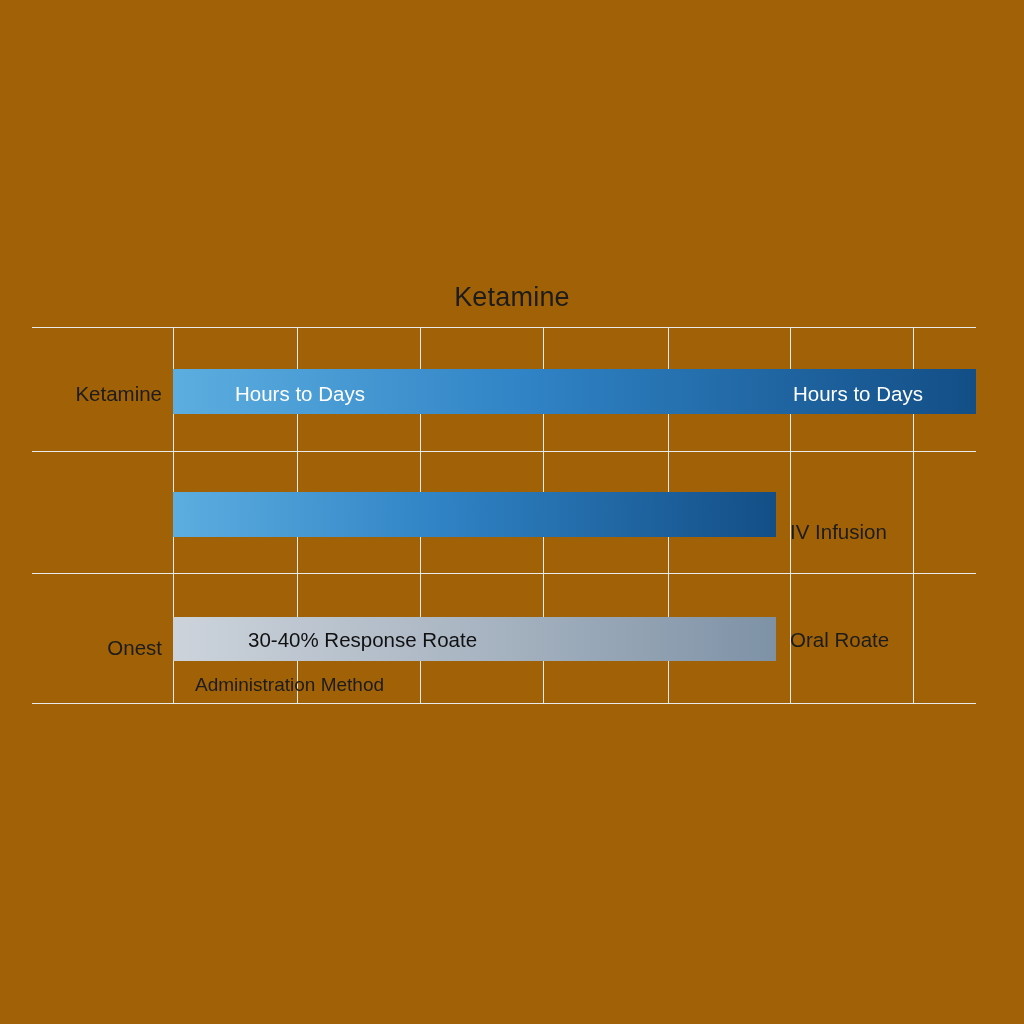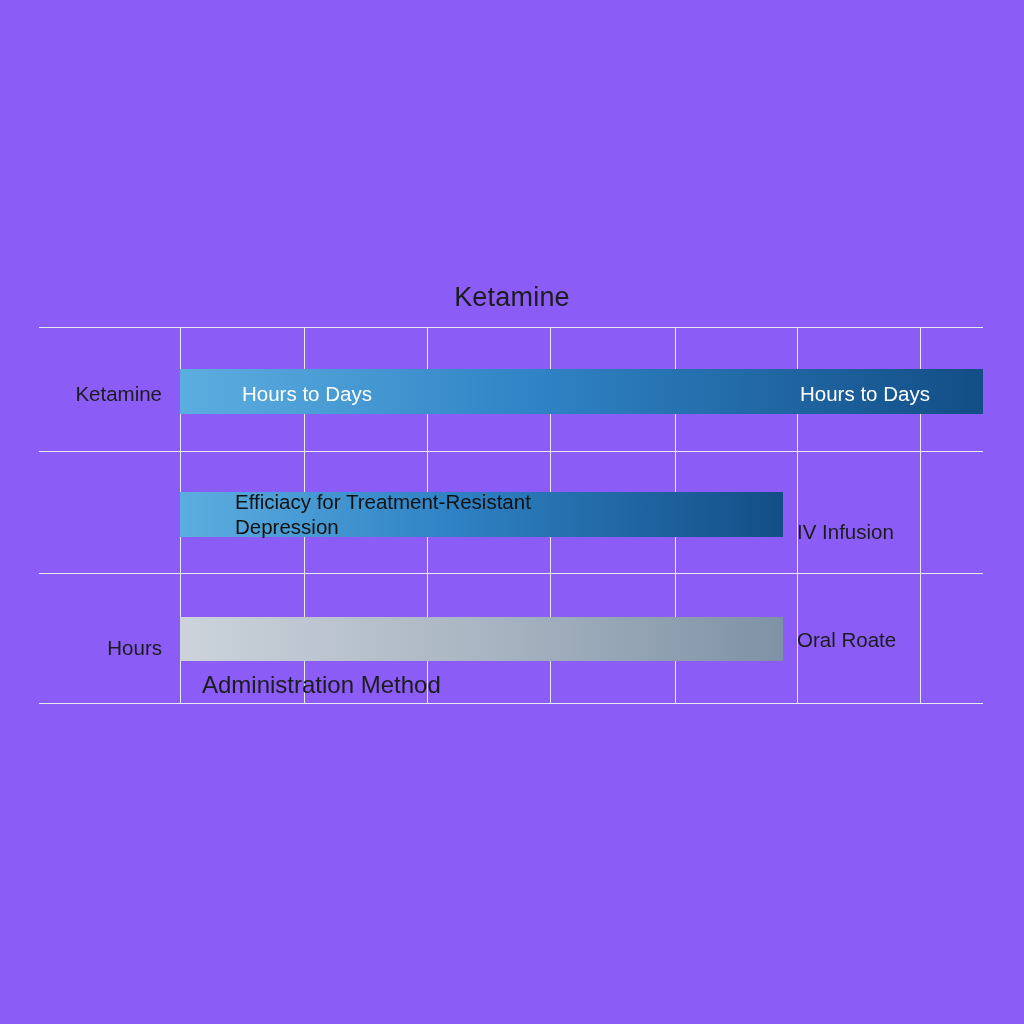--- a/index.html
+++ b/index.html
@@ -14,40 +14,40 @@
     position: relative;
     overflow: hidden;
   }
 
   #figure {
     position: absolute;
     left: 0;
     top: 0;
     width: 1024px;
     height: 1024px;
-    background: #8b5cf6;
+    background: #a16207;
   }
 
   
   #chart-title {
     position: absolute;
     left: 0;
     top: 282px;
     width: 1024px;
     text-align: center;
     font-size: 27px;
     color: #1c1c1c;
     font-weight: 400;
     letter-spacing: 0.2px;
   }
 
   
   #plot-area {
     position: absolute;
-    left: 180px;
+    left: 173px;
     top: 327px;
     width: 803px;
     height: 376px;
   }
 
   .vgrid {
     position: absolute;
     top: 0;
     width: 1px;
     height: 376px;
@@ -95,36 +95,36 @@
   .endbar-label {
     position: absolute;
     font-size: 20.5px;
     line-height: 25px;
     color: #1c1c1c;
   }
   .endbar-white { color: #ffffff; }
 
   .below-label {
     position: absolute;
-    font-size: 24px;
+    font-size: 19px;
     line-height: 25px;
     color: #1c1c1c;
   }
 </style>
 </head>
 <body>
 
 <div id="figure">
 
   <div id="chart-title">Ketamine</div>
 
   <div class="cat-label" style="top:381px; width:140px; left:22px;">Ketamine</div>
 
 
-  <div class="cat-label" style="top:635px; width:140px; left:22px;">Hours</div>
+  <div class="cat-label" style="top:635px; width:140px; left:22px;">Onest</div>
 
   <div id="plot-area">
 
     <div class="vgrid" style="left:0px;"></div>
     <div class="vgrid" style="left:124px;"></div>
     <div class="vgrid" style="left:247px;"></div>
     <div class="vgrid" style="left:370px;"></div>
     <div class="vgrid" style="left:495px;"></div>
     <div class="vgrid" style="left:617px;"></div>
     <div class="vgrid" style="left:740px;"></div>
@@ -132,22 +132,21 @@
     <div class="hgrid" style="top:0px;"></div>
     <div class="hgrid" style="top:124px;"></div>
     <div class="hgrid" style="top:246px;"></div>
     <div class="hgrid" style="top:376px;"></div>
 
     <div class="bar bar-blue" style="top:42px; height:45px; width:803px;"></div>
     <div class="inbar-label inbar-white" style="left:62px; top:54px;">Hours to Days</div>
     <div class="endbar-label endbar-white" style="left:620px; top:54px;">Hours to Days</div>
 
     <div class="bar bar-blue" style="top:165px; height:45px; width:603px;"></div>
-    <div class="inbar-label inbar-dark" style="left:55px; top:162px;">Efficiacy for Treatment-Resistant
-Depression</div>
     <div class="endbar-label" style="left:617px; top:184px;margin-top:8px;">IV Infusion</div>
 
     <div class="bar bar-gray" style="top:290px; height:44px; width:603px;"></div>
+    <div class="inbar-label inbar-dark" style="left:75px; top:300px;">30-40% Response Roate</div>
     <div class="endbar-label" style="left:617px; top:300px;">Oral Roate</div>
     <div class="below-label" style="left:22px; top:345px;">Administration Method</div>
 
   </div>
 </div>
 
 </body></html>

